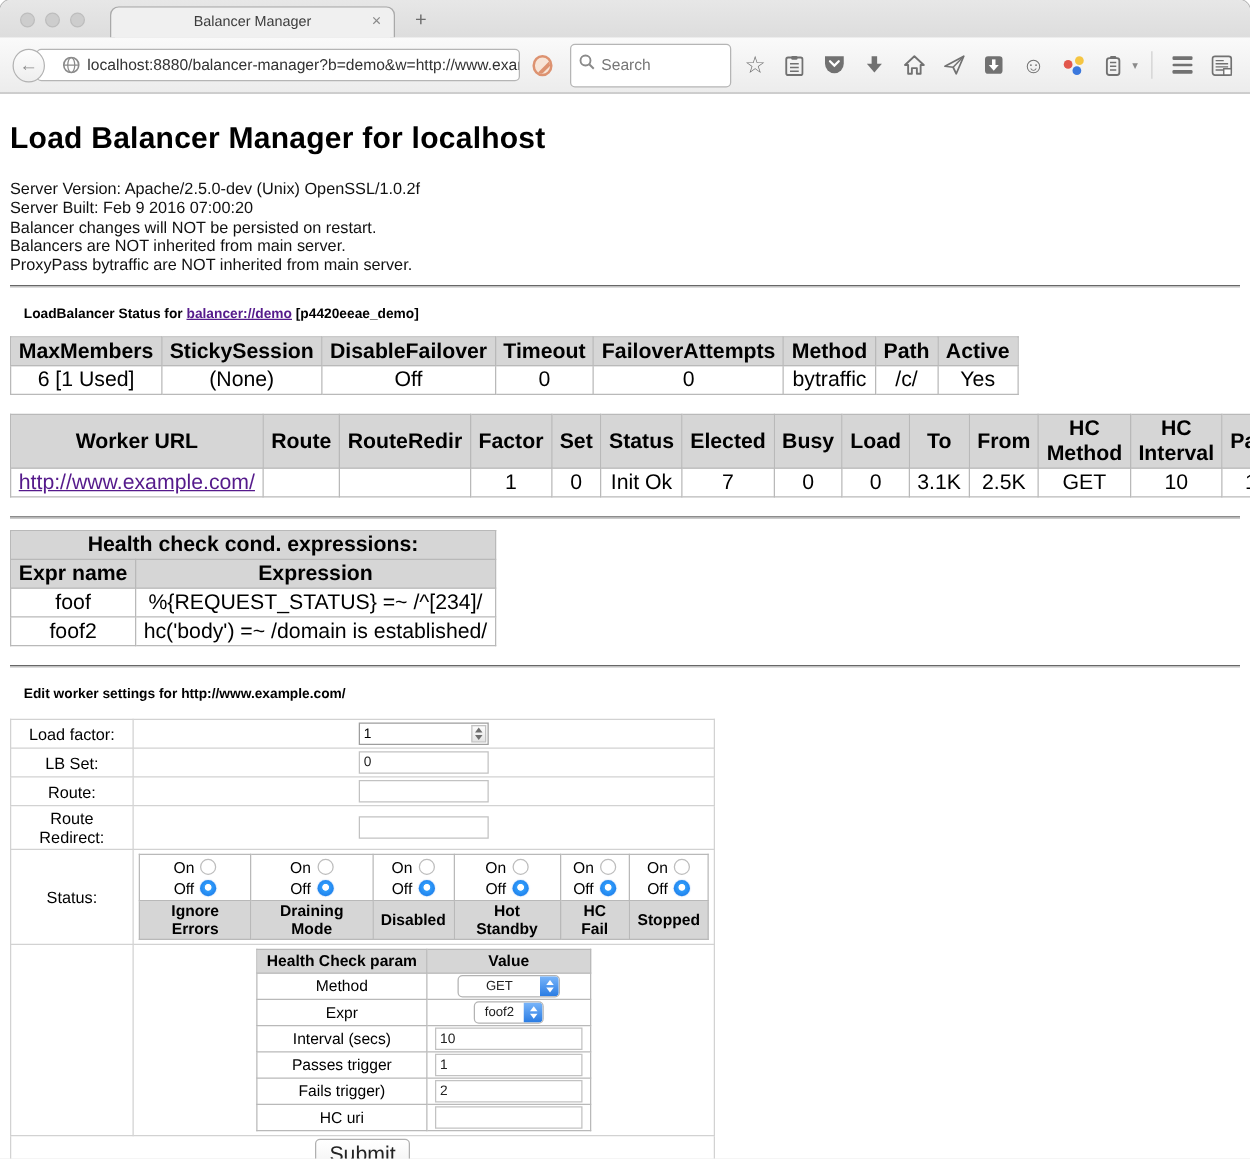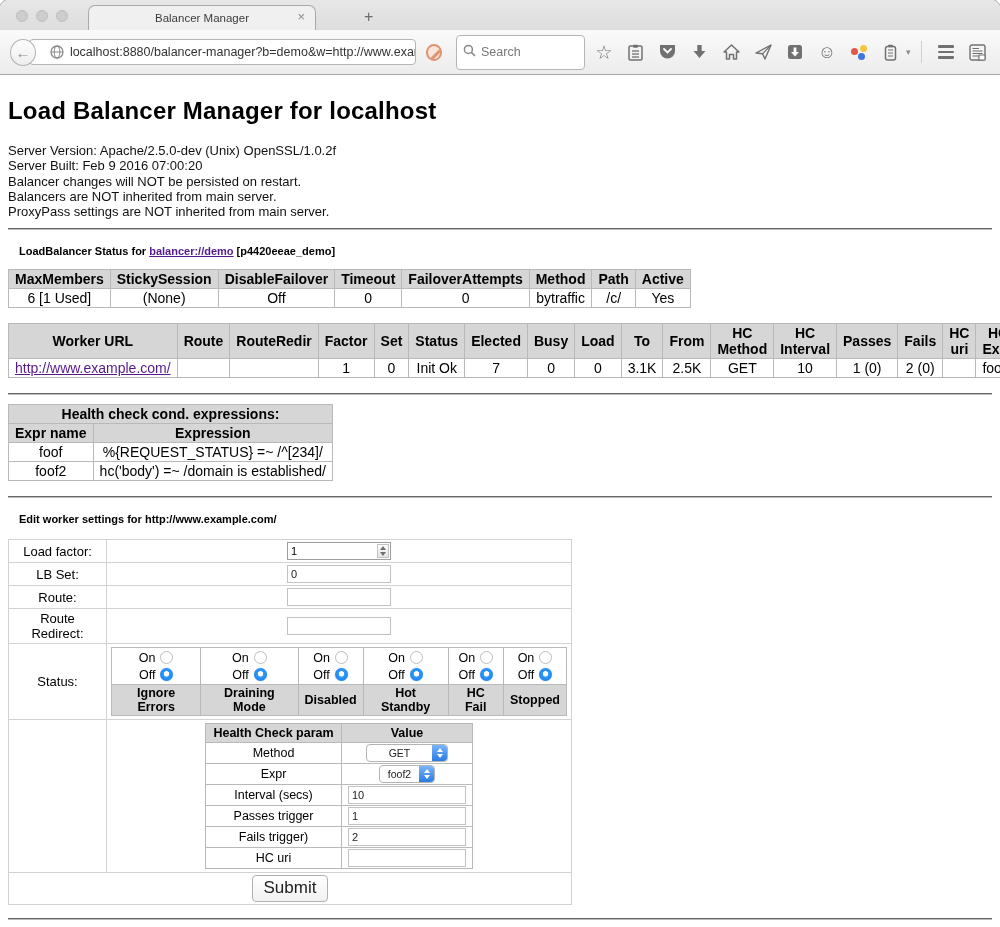--- a/index.html
+++ b/index.html
@@ -1,21 +1,21 @@
 <!DOCTYPE html>
 <html><head>
 <meta charset="utf-8">
 <style>
   * { box-sizing: border-box; margin: 0; padding: 0; }
   html,body { width:1000px; background:#fff; font-family:"Liberation Sans",sans-serif; }
   .window { width:1000px; height:927px; border-radius:9px 9px 0 0; overflow:hidden;
             box-shadow:0 0 0 1px rgba(0,0,0,.28); background:#fff; }
 
   
-  .tabbar { height:30px; background:linear-gradient(#e7e7e7,#dddddd); display:flex; align-items:flex-end; position:relative;gap:32px; }
+  .tabbar { height:30px; background:linear-gradient(#e7e7e7,#dddddd); display:flex; align-items:flex-end; position:relative; }
   .lights { position:absolute; left:16px; top:10px; display:flex; gap:8px; }
   .light { width:12px; height:12px; border-radius:50%; background:#cdcdcd; border:1px solid #bdbdbd; }
   .tab { margin-left:88px; width:228px; height:25px; background:#f0f0f0; border:1px solid #a9a9a9; border-bottom:none;
          border-radius:7px 7px 0 0; display:flex; align-items:center; justify-content:center; position:relative; }
   .tab-title { font-size:11.5px; color:#3c3c3c; }
   .tab-close { position:absolute; right:10px; top:4px; color:#8a8a8a; font-size:13px; line-height:13px; cursor:default; }
   .newtab { margin-left:16px; margin-bottom:4px; font-size:16px; color:#6d6d6d; }
 
   .toolbar { height:45px; background:linear-gradient(#fafafa,#ececec); border-bottom:1px solid #a6a6a6;
              display:flex; align-items:center; padding:0 10px; gap:7px; }
@@ -46,21 +46,21 @@
   .hamburger i { width:16px; height:2.5px; background:#717171; border-radius:1px; }
 
   
   .content { padding:14px 8px 0 8px; background:#fff; }
   h1.pagetitle { font-size:24px; font-weight:bold; color:#000; margin:8px 0 18px 0; letter-spacing:.2px; }
   .info-line { font-size:13px; color:#111; line-height:15.3px; }
   hr.rule { border:none; border-top:2px groove #bbb; margin:9px 0; }
   h3.sub { font-size:11px; font-weight:bold; margin:15px 0 12px 11px; }
   h3.sub a { color:#551a8b; }
 
-  table.data { border-collapse:collapse; font-size:14px; margin-bottom:15px; border:1px solid #8f8f8f; }
+  table.data { border-collapse:collapse; font-size:17px; margin-bottom:15px; border:1px solid #8f8f8f; }
   table.data th, table.data td { border:1px solid #b9b9b9; padding:1px 6px; text-align:center; height:18px; color:#000; }
   table.data th { background:#d6d6d6; }
   table.data a { color:#551a8b; }
 
   
   table.form { border-collapse:collapse; font-size:13px; border:1px solid #aaa; width:564px; margin-top:14px; }
   table.form > tbody > tr > td { border:1px solid #d2d2d2; padding:2px 4px; height:23px; }
   td.lbl { width:98px; text-align:center; }
   td.val { text-align:center; }
   .text-input { border:1px solid #c2c2c2; height:18px; width:104px; font-size:11px; padding:0 3px; font-family:inherit; color:#222; }
@@ -219,21 +219,21 @@
   </div>
 
   <div class="content">
     <h1 class="pagetitle">Load Balancer Manager for localhost</h1>
 
     <div>
       <div class="info-line">Server Version: Apache/2.5.0-dev (Unix) OpenSSL/1.0.2f</div>
       <div class="info-line">Server Built: Feb 9 2016 07:00:20</div>
       <div class="info-line">Balancer changes will NOT be persisted on restart.</div>
       <div class="info-line">Balancers are NOT inherited from main server.</div>
-      <div class="info-line">ProxyPass settings are NOT inherited from main server.</div>
+      <div class="info-line">ProxyPass bytraffic are NOT inherited from main server.</div>
     </div>
 
     <hr class="rule">
 
     <h3 class="sub"><span>LoadBalancer Status for </span><a href="#">balancer://demo</a><span> [p4420eeae_demo]</span></h3>
 
     <table class="data">
       <tbody>
       <tr>
         <th>MaxMembers</th>

